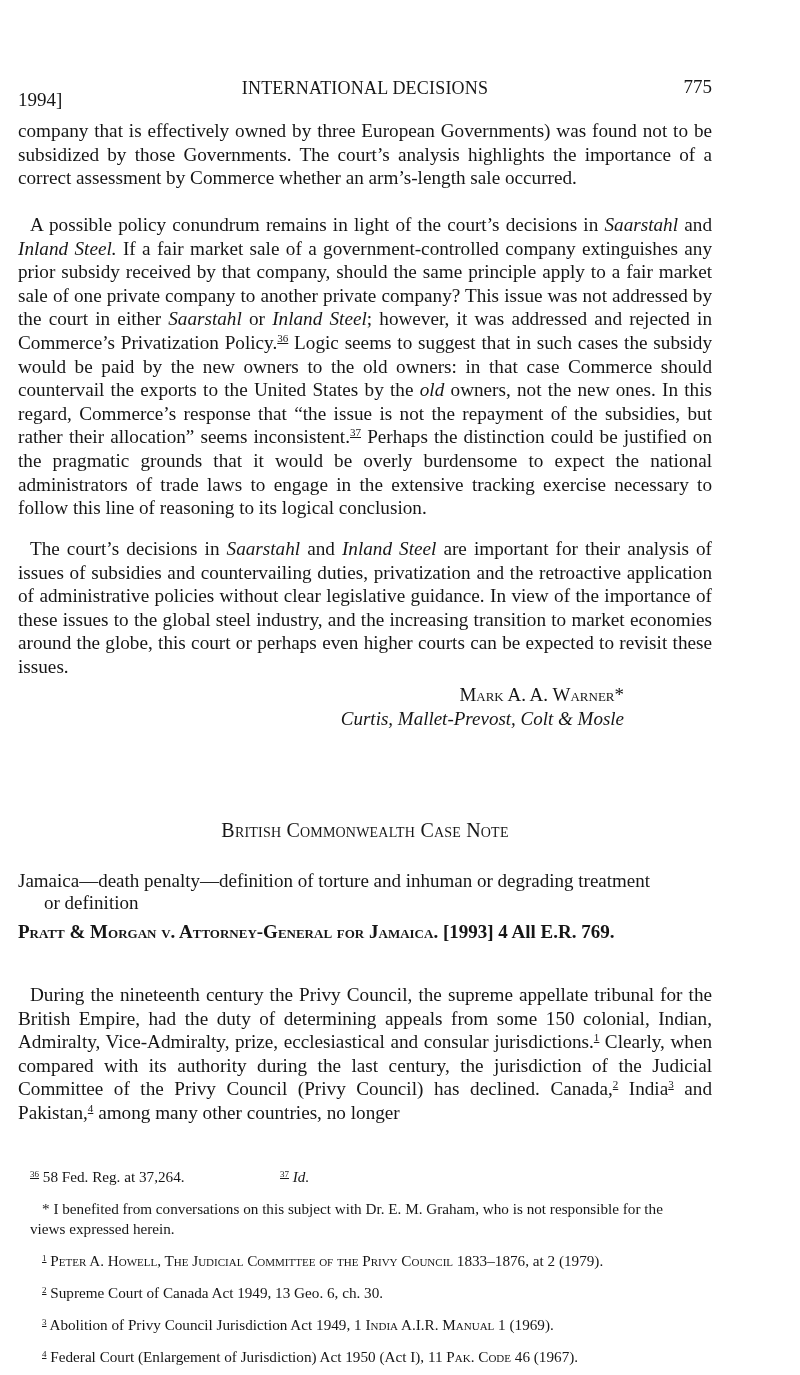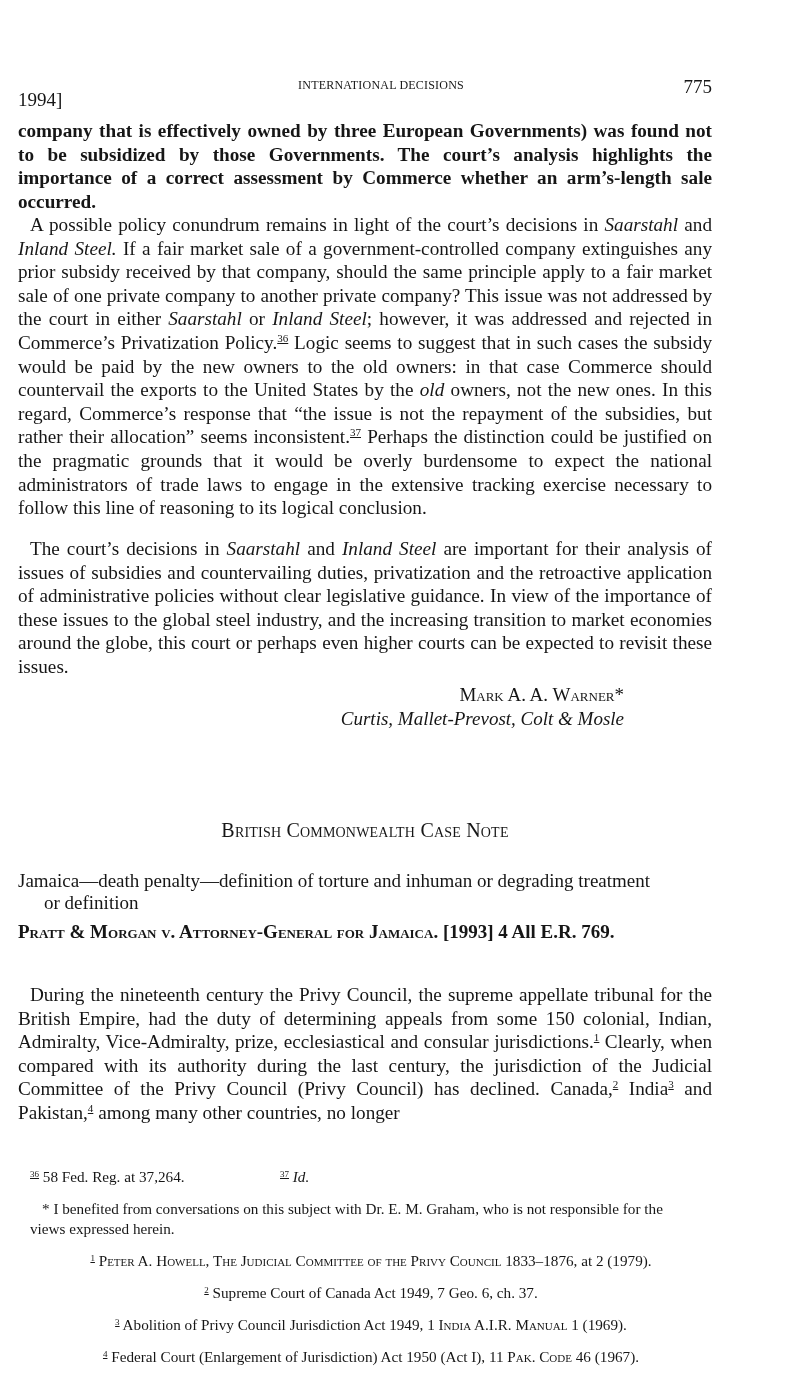--- a/index.html
+++ b/index.html
@@ -7,42 +7,42 @@
       width: 800px; height: 1375px; position: relative; overflow: hidden;
       font-family: "Liberation Serif", "DejaVu Serif", serif;
       color: #161616;
     }
     .page { position: absolute; left: 18px; top: 0; width: 694px; }
     .running-head {
       position: absolute; top: 76px; left: 0; width: 694px; height: 24px;
       font-size: 19px;
     }
     .rh-left { position: absolute; left: 0; top: 13px; }
-    .rh-center { position: absolute; left: 16px; width: 694px; text-align: center; top: 2px; font-size: 12px; letter-spacing: 0.2px; }
+    .rh-center { position: absolute; left: 0; width: 694px; text-align: center; top: 2px; font-size: 18px; letter-spacing: 0.2px; }
     .rh-right { position: absolute; right: 0; top: 0; }
     .body-text {
       font-size: 19.2px; line-height: 23.6px; text-align: justify;
       text-justify: inter-word; margin: 0;
     }
     .body-text p { margin: 0; }
     .indent { text-indent: 12px; }
-    .block1 { position: absolute; top: 119px; left: 0; width: 694px; font-weight: bold; }
+    .block1 { position: absolute; top: 119px; left: 0; width: 694px; }
     .block2 { position: absolute; top: 213px; left: 0; width: 694px; }
     .block3 { position: absolute; top: 537px; left: 0; width: 694px; }
     sup { font-size: 11px; line-height: 0; vertical-align: 7px; text-decoration: underline; }
     .signature { position: absolute; top: 683px; right: 88px; text-align: right; font-size: 19px; line-height: 24px; }
     .sc { font-variant: small-caps; }
     .section-head { position: absolute; top: 819px; left: 0; width: 694px; text-align: center; font-size: 20px; font-variant: small-caps; letter-spacing: 0.2px; }
     .case-topic { position: absolute; top: 870px; left: 0; width: 694px; font-size: 19px; line-height: 22px; }
     .case-topic .l2 { padding-left: 26px; }
     .case-cite { position: absolute; top: 921px; left: 0; width: 694px; font-size: 19px; line-height: 22px; font-weight: bold; }
     .block4 { position: absolute; top: 983px; left: 0; width: 694px; }
     .footnotes { position: absolute; top: 1167px; left: 0; width: 694px; font-size: 15.2px; line-height: 20px; }
     .footnotes .fn { margin: 12px; }
-    .fn-indent { padding-left: 12px; text-align: center; }
+    .fn-indent { padding-left: 12px; }
     .fn-row { position: relative; height: 20px; }
     .fn-row .a { position: absolute; left: 12px; }
     .fn-row .b { position: absolute; left: 262px; }
     .footnotes sup { font-size: 9px; vertical-align: 5px; }
   </style>
 </head>
 <body>
 
 <div class="page">
 
@@ -90,18 +90,18 @@
     </p>
   </div>
 
   <div class="footnotes">
     <div class="fn-row">
       <span class="a"><sup>36</sup><span> 58 Fed. Reg. at 37,264.</span></span>
       <span class="b"><sup>37</sup> <i>Id.</i></span>
     </div>
     <p class="fn" style="text-indent:12px;">* I benefited from conversations on this subject with Dr. E. M. Graham, who is not responsible for the views expressed herein.</p>
     <p class="fn fn-indent"><sup>1</sup> <span class="sc">Peter A. Howell, The Judicial Committee of the Privy Council</span><span> 1833–1876, at 2 (1979).</span></p>
-    <p class="fn fn-indent"><sup>2</sup><span> Supreme Court of Canada Act 1949, 7 Geo. 6, ch. 37.</span></p>
+    <p class="fn fn-indent"><sup>2</sup><span> Supreme Court of Canada Act 1949, 13 Geo. 6, ch. 30.</span></p>
     <p class="fn fn-indent"><sup>3</sup><span> Abolition of Privy Council Jurisdiction Act 1949, 1 </span><span class="sc">India A.I.R. Manual</span><span> 1 (1969).</span></p>
     <p class="fn fn-indent"><sup>4</sup><span> Federal Court (Enlargement of Jurisdiction) Act 1950 (Act I), 11 </span><span class="sc">Pak. Code</span><span> 46 (1967).</span></p>
   </div>
 
 </div>
 
 </body></html>

